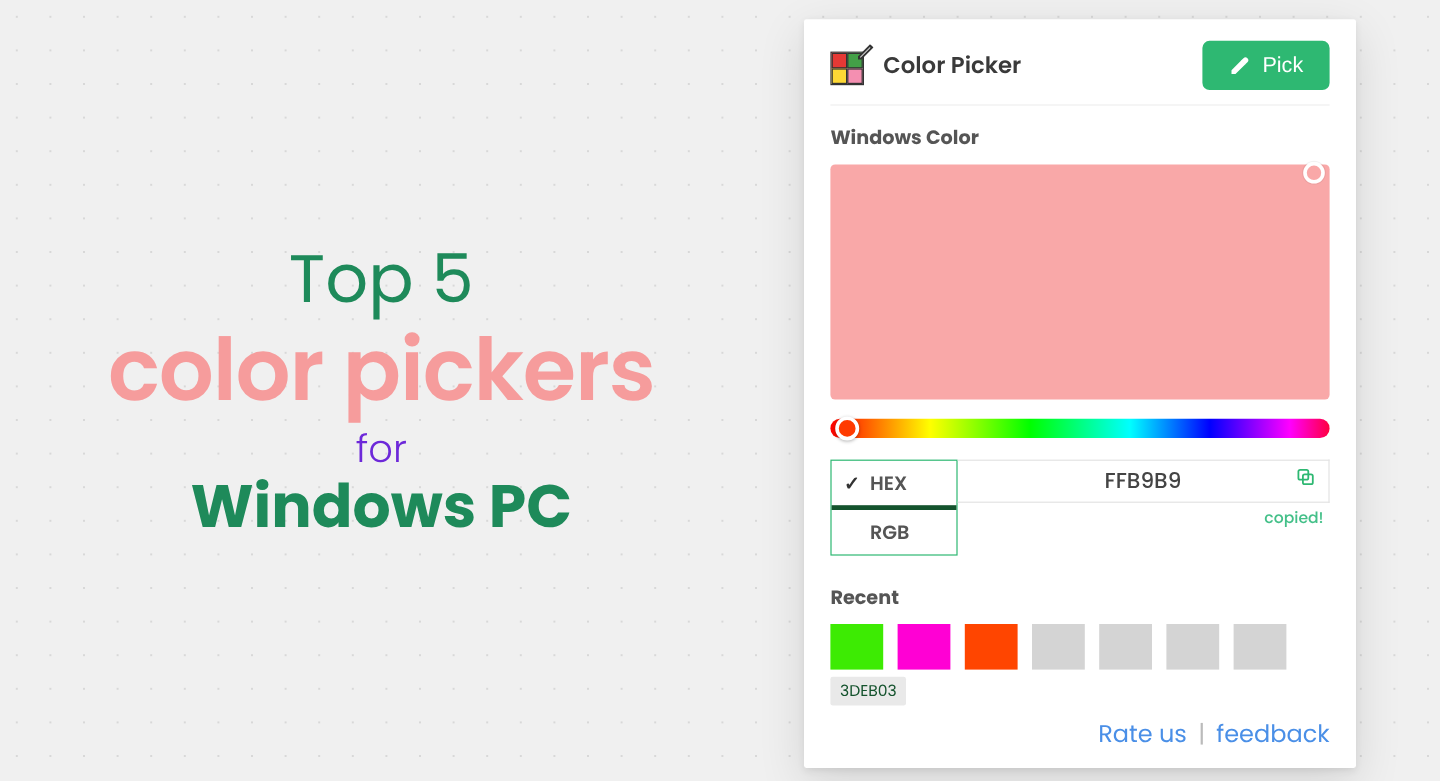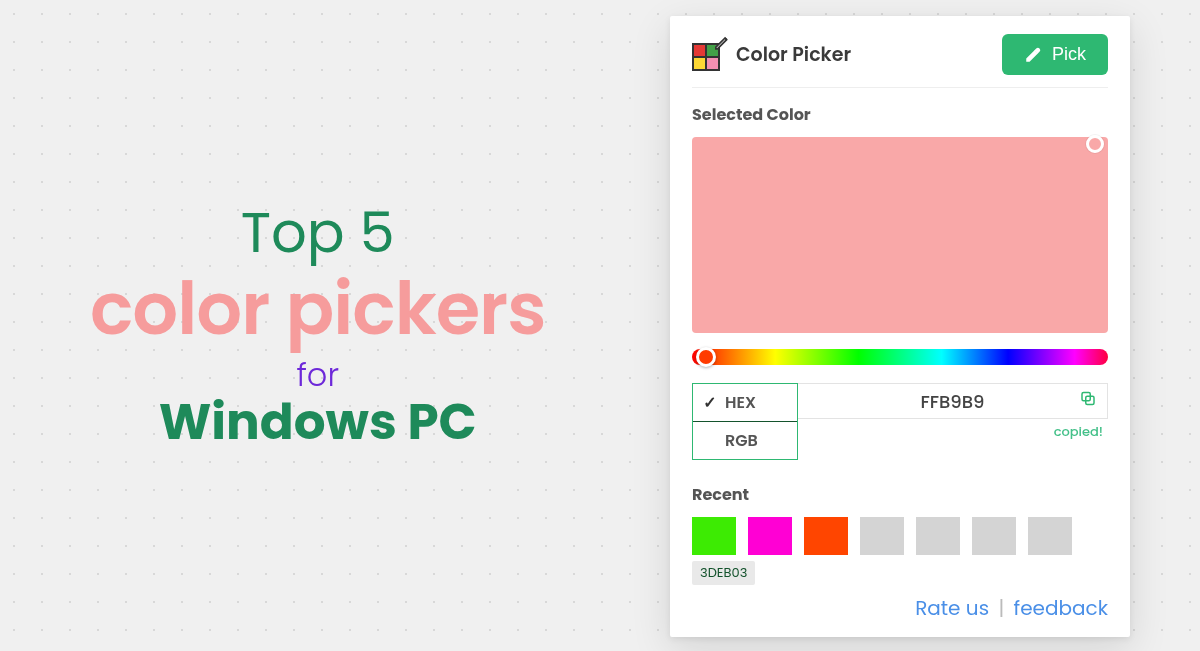--- a/index.html
+++ b/index.html
@@ -98,21 +98,21 @@
 }
 .format-select {
   border: 1.5px solid #2eb872;
   width: 106px;
 }
 .format-opt {
   display:flex; align-items:center; gap:8px;
   padding: 6px 10px; font-size:16px; font-weight:600; color:#555;
   cursor:pointer;
 }
-.format-opt + .format-opt { border-top:1px solid #14532d;}
+.format-opt + .format-opt { border-top:4px solid #14532d;}
 .format-opt .chk { width:14px; display:inline-flex; justify-content:center; color:#333;}
 .value-box {
   flex:1; border:1px solid #e3e3e3; border-left:none;
   display:flex; align-items:center; justify-content:center;
   font-size:18px; font-weight:500; color:#444; position:relative;
   height:36px; align-self:flex-start;
 }
 .copy-btn { position:absolute; right:10px; top:50%; transform:translateY(-50%); color:#2eb872; cursor:pointer;}
 .copied { position:absolute; right:4px; top:38px; font-size:13px; color:#44c089;}
 .recent-row { display:flex; gap:12px; margin-top:8px;}
@@ -152,21 +152,21 @@
     </div>
     <button class="pick-btn">
       <svg width="18" height="18" viewBox="0 0 24 24" fill="none" stroke="#fff" stroke-width="2" stroke-linecap="round">
         <path d="M4 20 L4 17 L14 7 L17 10 L7 20 Z" fill="#fff"></path>
         <path d="M15 6 L18 9 L20 7 A2 2 0 0 0 17 4 Z" fill="#fff"></path>
       </svg>
       <span>Pick</span>
     </button>
   </div>
 
-  <div class="section-label">Selected Color</div>
+  <div class="section-label">Windows Color</div>
 
   <div class="swatch" style="background:#f9a8a8">
     <div class="cursor"></div>
   </div>
 
   <div class="hue">
     <div class="thumb"></div>
   </div>
 
   <div class="format-row">

